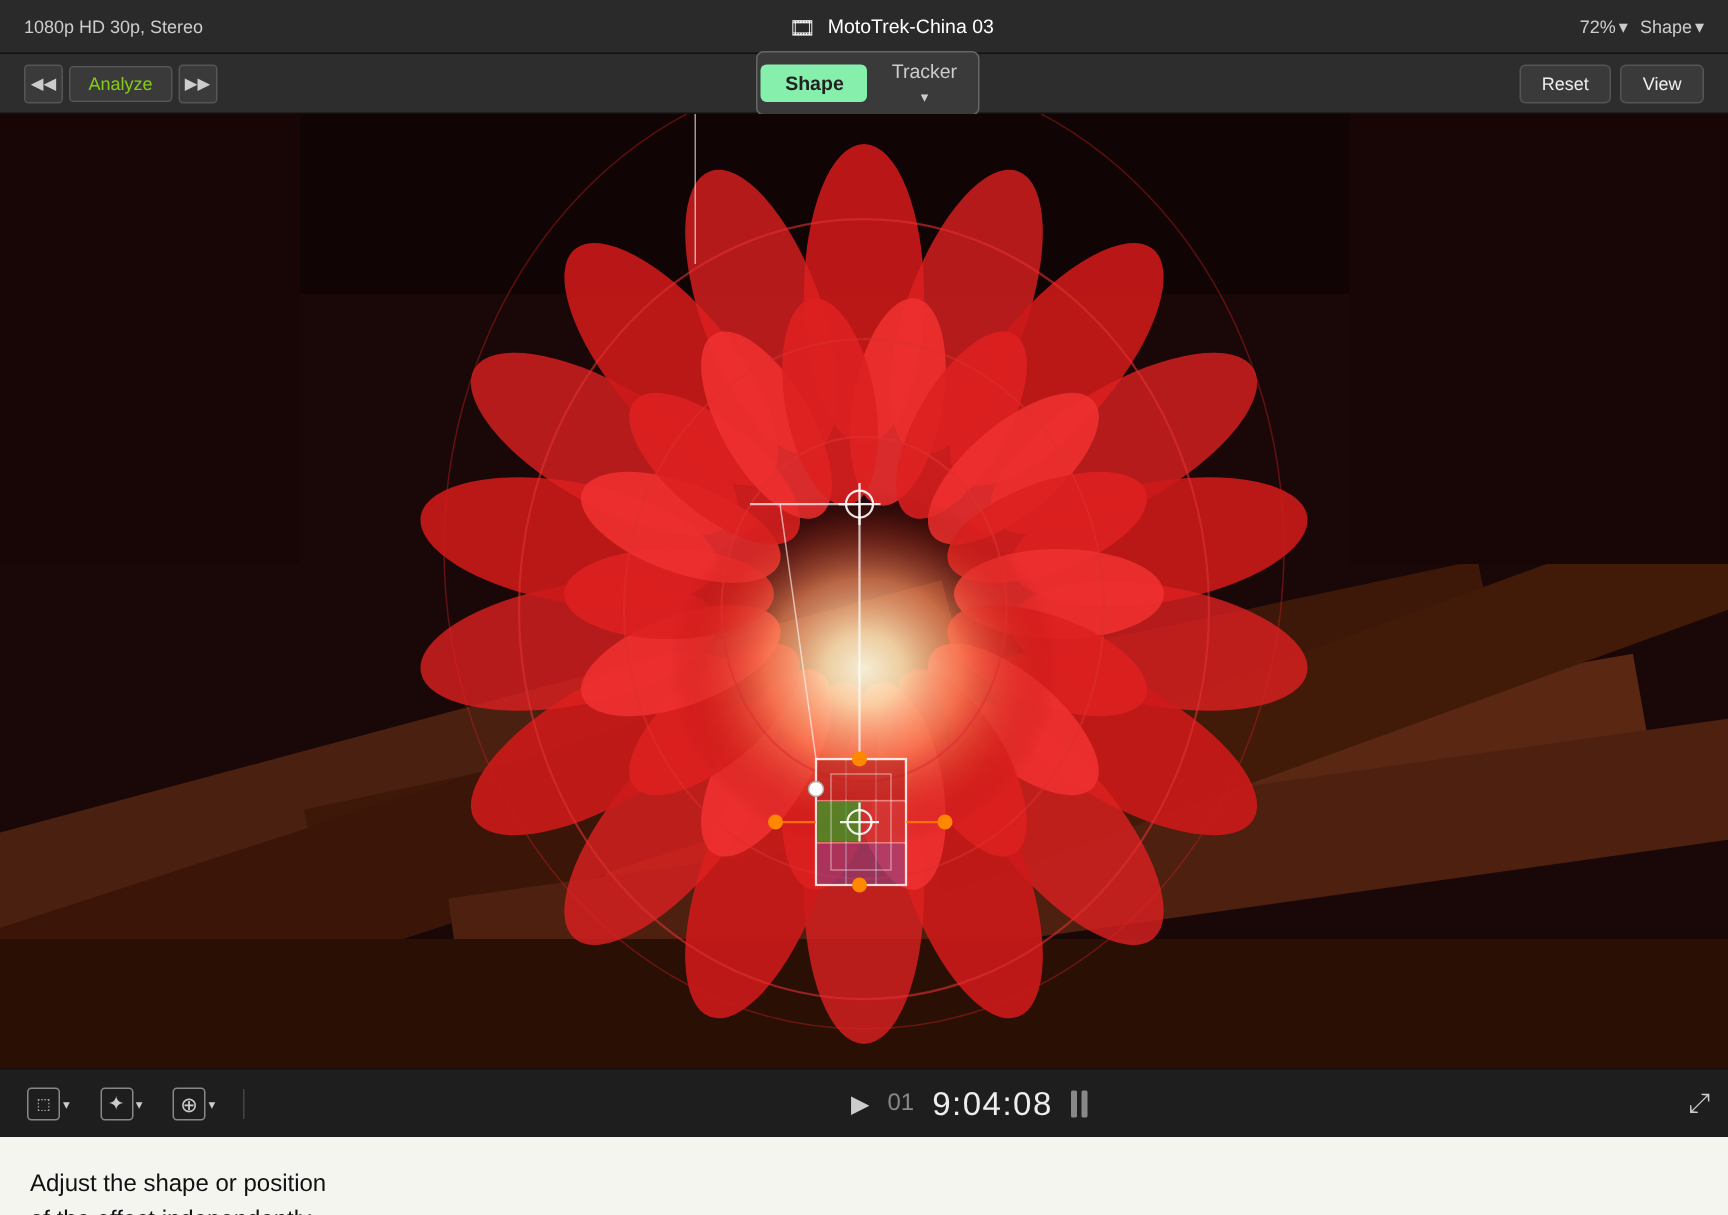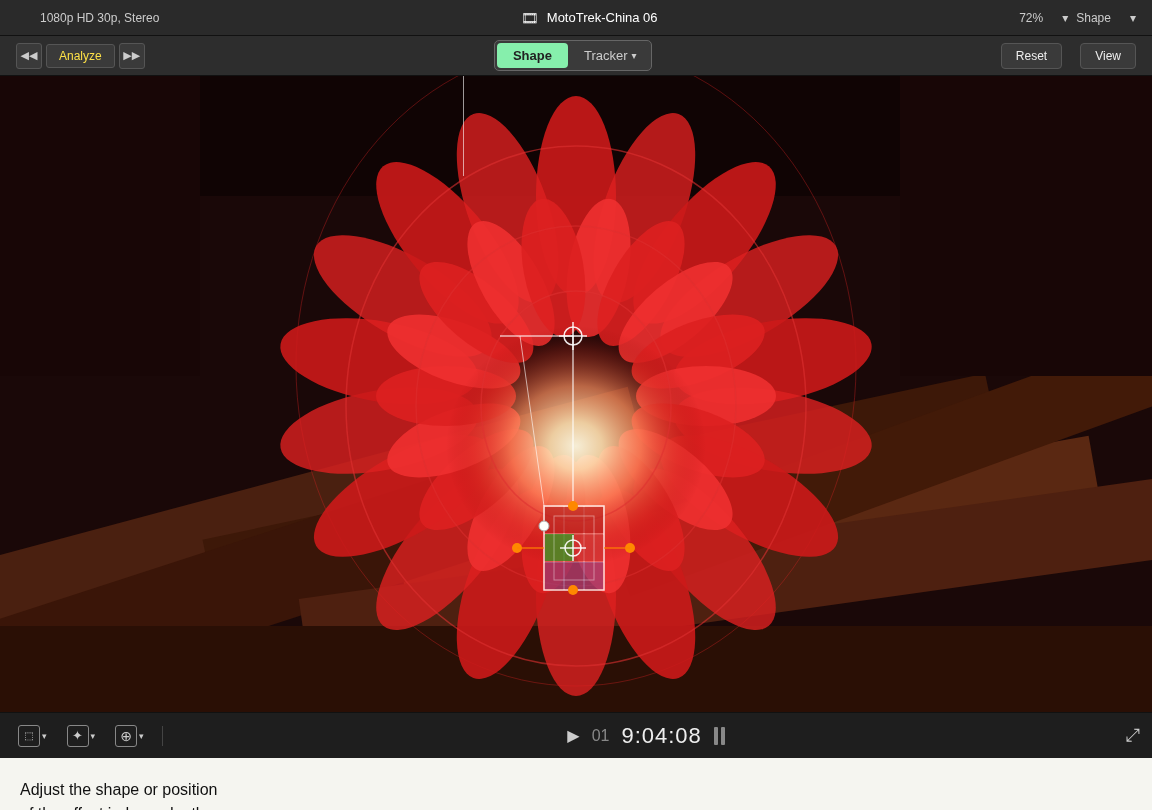--- a/index.html
+++ b/index.html
@@ -18,21 +18,20 @@
       align-items: center;
       justify-content: space-between;
       background: #2a2a2a;
       height: 36px;
       padding: 0 16px;
       border-bottom: 1px solid #111;
     }
     .top-bar-left {
       font-size: 12px;
       color: #ccc;
-      margin-left: 24px;
     }
     .top-bar-center {
       display: flex;
       align-items: center;
       gap: 8px;
       font-size: 13px;
       color: #fff;
     }
     .top-bar-right {
       display: flex;
@@ -42,21 +41,21 @@
       color: #ccc;
     }
     .zoom-btn, .view-btn {
       background: transparent;
       border: none;
       color: #ccc;
       font-size: 12px;
       cursor: pointer;
       display: flex;
       align-items: center;
-      gap: 19px;
+      gap: 2px;
     }
 
     
     .toolbar {
       display: flex;
       align-items: center;
       justify-content: space-between;
       background: #2d2d2d;
       height: 40px;
       padding: 0 16px;
@@ -76,21 +75,21 @@
       cursor: pointer;
       display: flex;
       align-items: center;
       justify-content: center;
       font-size: 11px;
       border-radius: 3px;
     }
     .analyze-btn {
       background: #3a3a3a;
       border: 1px solid #555;
-      color: #fde047;
+      color: #84cc16;
       padding: 4px 12px;
       cursor: pointer;
       font-size: 12px;
       border-radius: 3px;
       margin: 0 2px;
     }
     .toolbar-center {
       display: flex;
       align-items: center;
     }
@@ -116,25 +115,26 @@
     .tracker-tab {
       background: transparent;
       color: #ccc;
       border: none;
       padding: 5px 14px;
       font-size: 13px;
       cursor: pointer;
       display: flex;
       align-items: center;
       gap: 4px;
+      flex-direction: column;
     }
     .toolbar-right {
       display: flex;
       align-items: flex-end;
-      gap: 18px;
+      gap: 6px;
     }
     .reset-btn, .done-btn {
       background: #3a3a3a;
       border: 1px solid #555;
       color: #eee;
       padding: 5px 14px;
       cursor: pointer;
       font-size: 12px;
       border-radius: 4px;
     }
@@ -263,21 +263,21 @@
       pointer-events: none;
     }
   </style>
 </head>
 <body>
 
 <div class="top-bar">
   <span class="top-bar-left">1080p HD 30p, Stereo</span>
   <div class="top-bar-center">
     <span style="font-size:14px;">🎞</span>
-    <span>MotoTrek-China 06</span>
+    <span>MotoTrek-China 03</span>
   </div>
   <div class="top-bar-right">
     <button class="zoom-btn">
       <span>72%</span>
       <span>▾</span>
     </button>
     <button class="view-btn">
       <span>Shape</span>
       <span>▾</span>
     </button>

